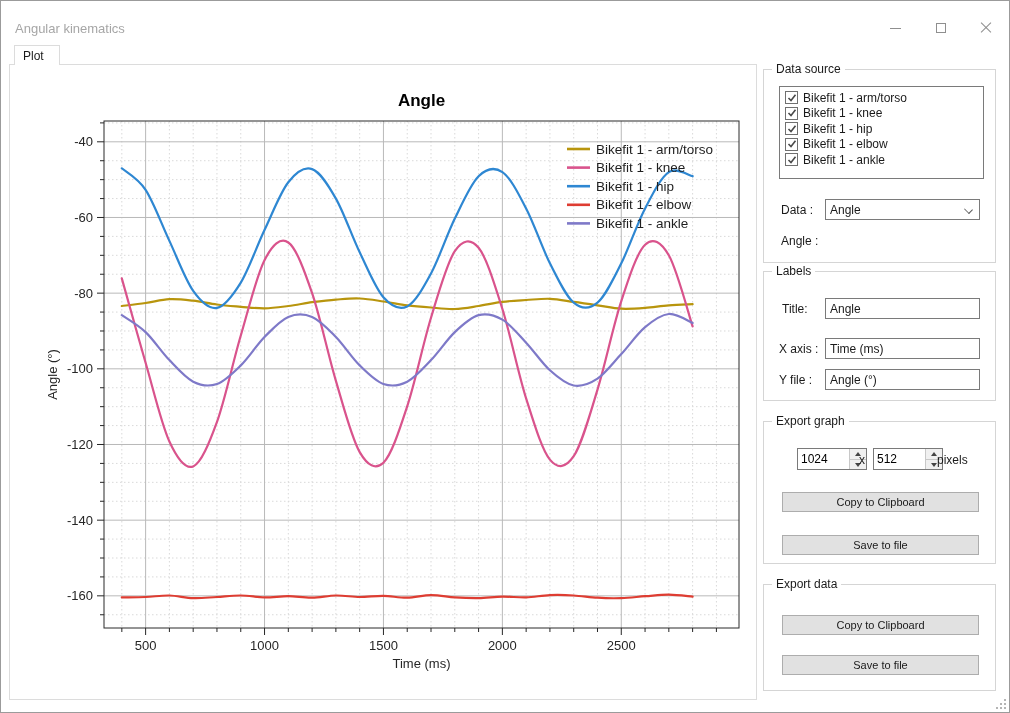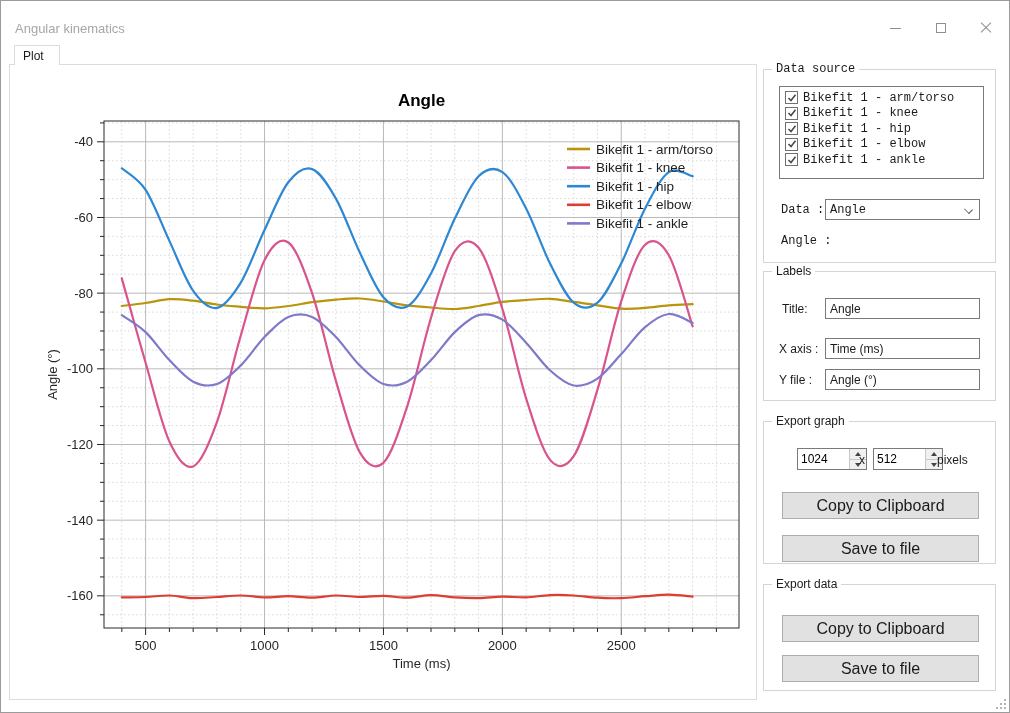--- a/index.html
+++ b/index.html
@@ -42,21 +42,21 @@
   .txtinput { position:absolute; height:21px; border:1px solid #7a7a7a; background:#fff; font-size:12px; color:#1a1a1a; padding:0 4px; font-family:"Liberation Sans", sans-serif; outline:none; }
 
   .spinner { position:absolute; width:70px; height:22px; border:1px solid #7a7a7a; background:#fff; }
   .spinner input { position:absolute; left:0; top:0; width:36px; height:20px; border:none; outline:none; font-size:12px; padding:0 3px; font-family:"Liberation Sans", sans-serif; }
   .spinbtns { position:absolute; right:0; top:0; width:17px; height:20px; border-left:1px solid #c8c8c8; display:flex; flex-direction:column; }
   .spinbtn { flex:1; background:#f0f0f0; border:none; position:relative; }
   .spinbtn + .spinbtn { border-top:1px solid #c8c8c8; }
   .arrow-up::after { content:""; position:absolute; left:5px; top:3px; border-left:3px solid transparent; border-right:3px solid transparent; border-bottom:4px solid #444; }
   .arrow-down::after { content:""; position:absolute; left:5px; top:3px; border-left:3px solid transparent; border-right:3px solid transparent; border-top:4px solid #444; }
 
-  .btn { position:absolute; left:18px; width:197px; height:27px; background:#e1e1e1; border:1px solid #adadad; font-size:16px; color:#1a1a1a; font-family:"Liberation Sans", sans-serif; }
+  .btn { position:absolute; left:18px; width:197px; height:20px; background:#e1e1e1; border:1px solid #adadad; font-size:11px; color:#1a1a1a; font-family:"Liberation Sans", sans-serif; }
 
   .grip { position:absolute; right:3px; bottom:3px; width:10px; height:10px; }
   .grip i { position:absolute; width:2px; height:2px; background:#b5b5b5; }
 </style>
 </head>
 <body>
 
 <div class="window">
 
   <div class="titlebar">
@@ -207,21 +207,21 @@
       <line x1="556" y1="102.6" x2="579" y2="102.6" stroke="#d9538c" stroke-width="2.6"></line>
       <text x="585" y="107.1" fill="#1f1f1f" font-family="Liberation Sans, sans-serif" font-size="13.5px">Bikefit 1 - knee</text>
       <line x1="556" y1="121.2" x2="579" y2="121.2" stroke="#2e87d2" stroke-width="2.6"></line>
       <text x="585" y="125.7" fill="#1f1f1f" font-family="Liberation Sans, sans-serif" font-size="13.5px">Bikefit 1 - hip</text>
       <line x1="556" y1="139.8" x2="579" y2="139.8" stroke="#de3d32" stroke-width="2.6"></line>
       <text x="585" y="144.3" fill="#1f1f1f" font-family="Liberation Sans, sans-serif" font-size="13.5px">Bikefit 1 - elbow</text>
       <line x1="556" y1="158.4" x2="579" y2="158.4" stroke="#7e79c8" stroke-width="2.6"></line>
       <text x="585" y="162.9" fill="#1f1f1f" font-family="Liberation Sans, sans-serif" font-size="13.5px">Bikefit 1 - ankle</text>
     </svg>
 
-  <div class="groupbox" style="left:762px; top:68px; width:233px; height:194px;font-family:Liberation Mono, monospace;">
+  <div class="groupbox" style="left:762px; top:68px; width:233px; height:194px;">
     <span class="gb-label">Data source</span>
     <div class="listbox" id="ds-list">
         <div class="lb-item">
           <span class="checkbox">
             <svg width="10" height="10" viewBox="0 0 10 10">
               <path d="M1.5 5 L4 7.5 L8.5 1.8" fill="none" stroke="#4a4a4a" stroke-width="1.6"></path>
             </svg>
           </span>
           <span>Bikefit 1 - arm/torso</span>
         </div>

